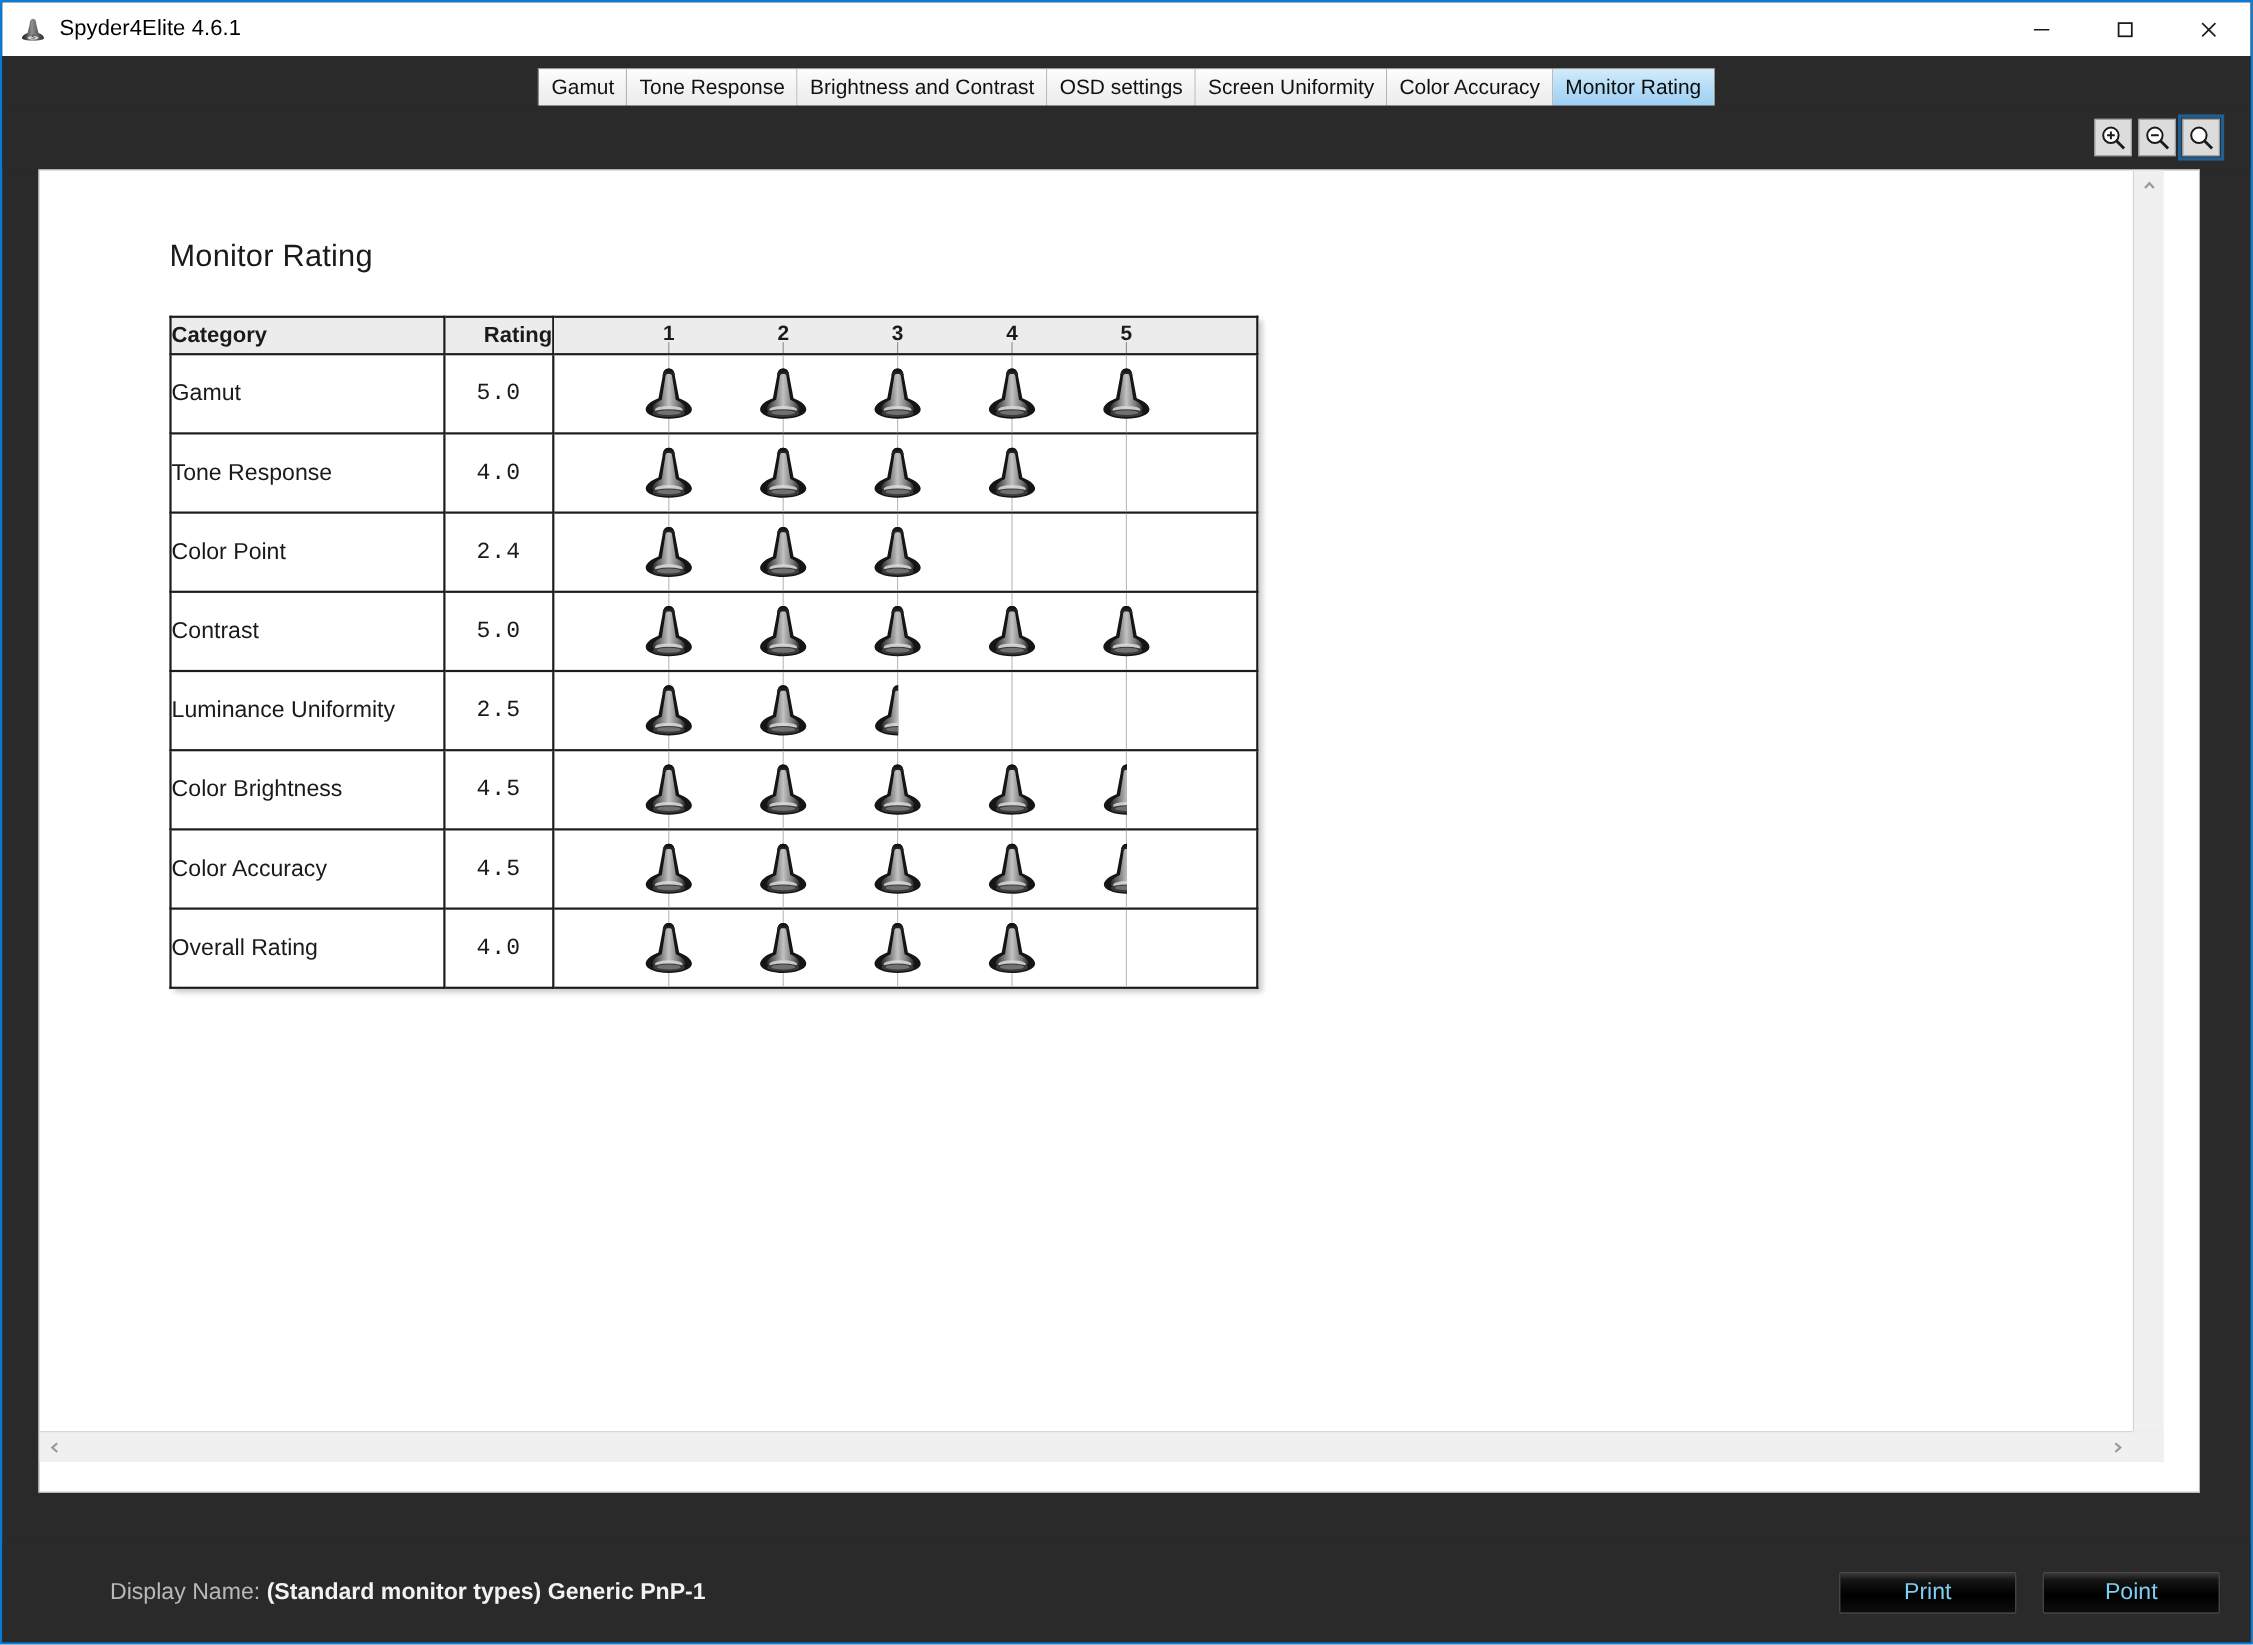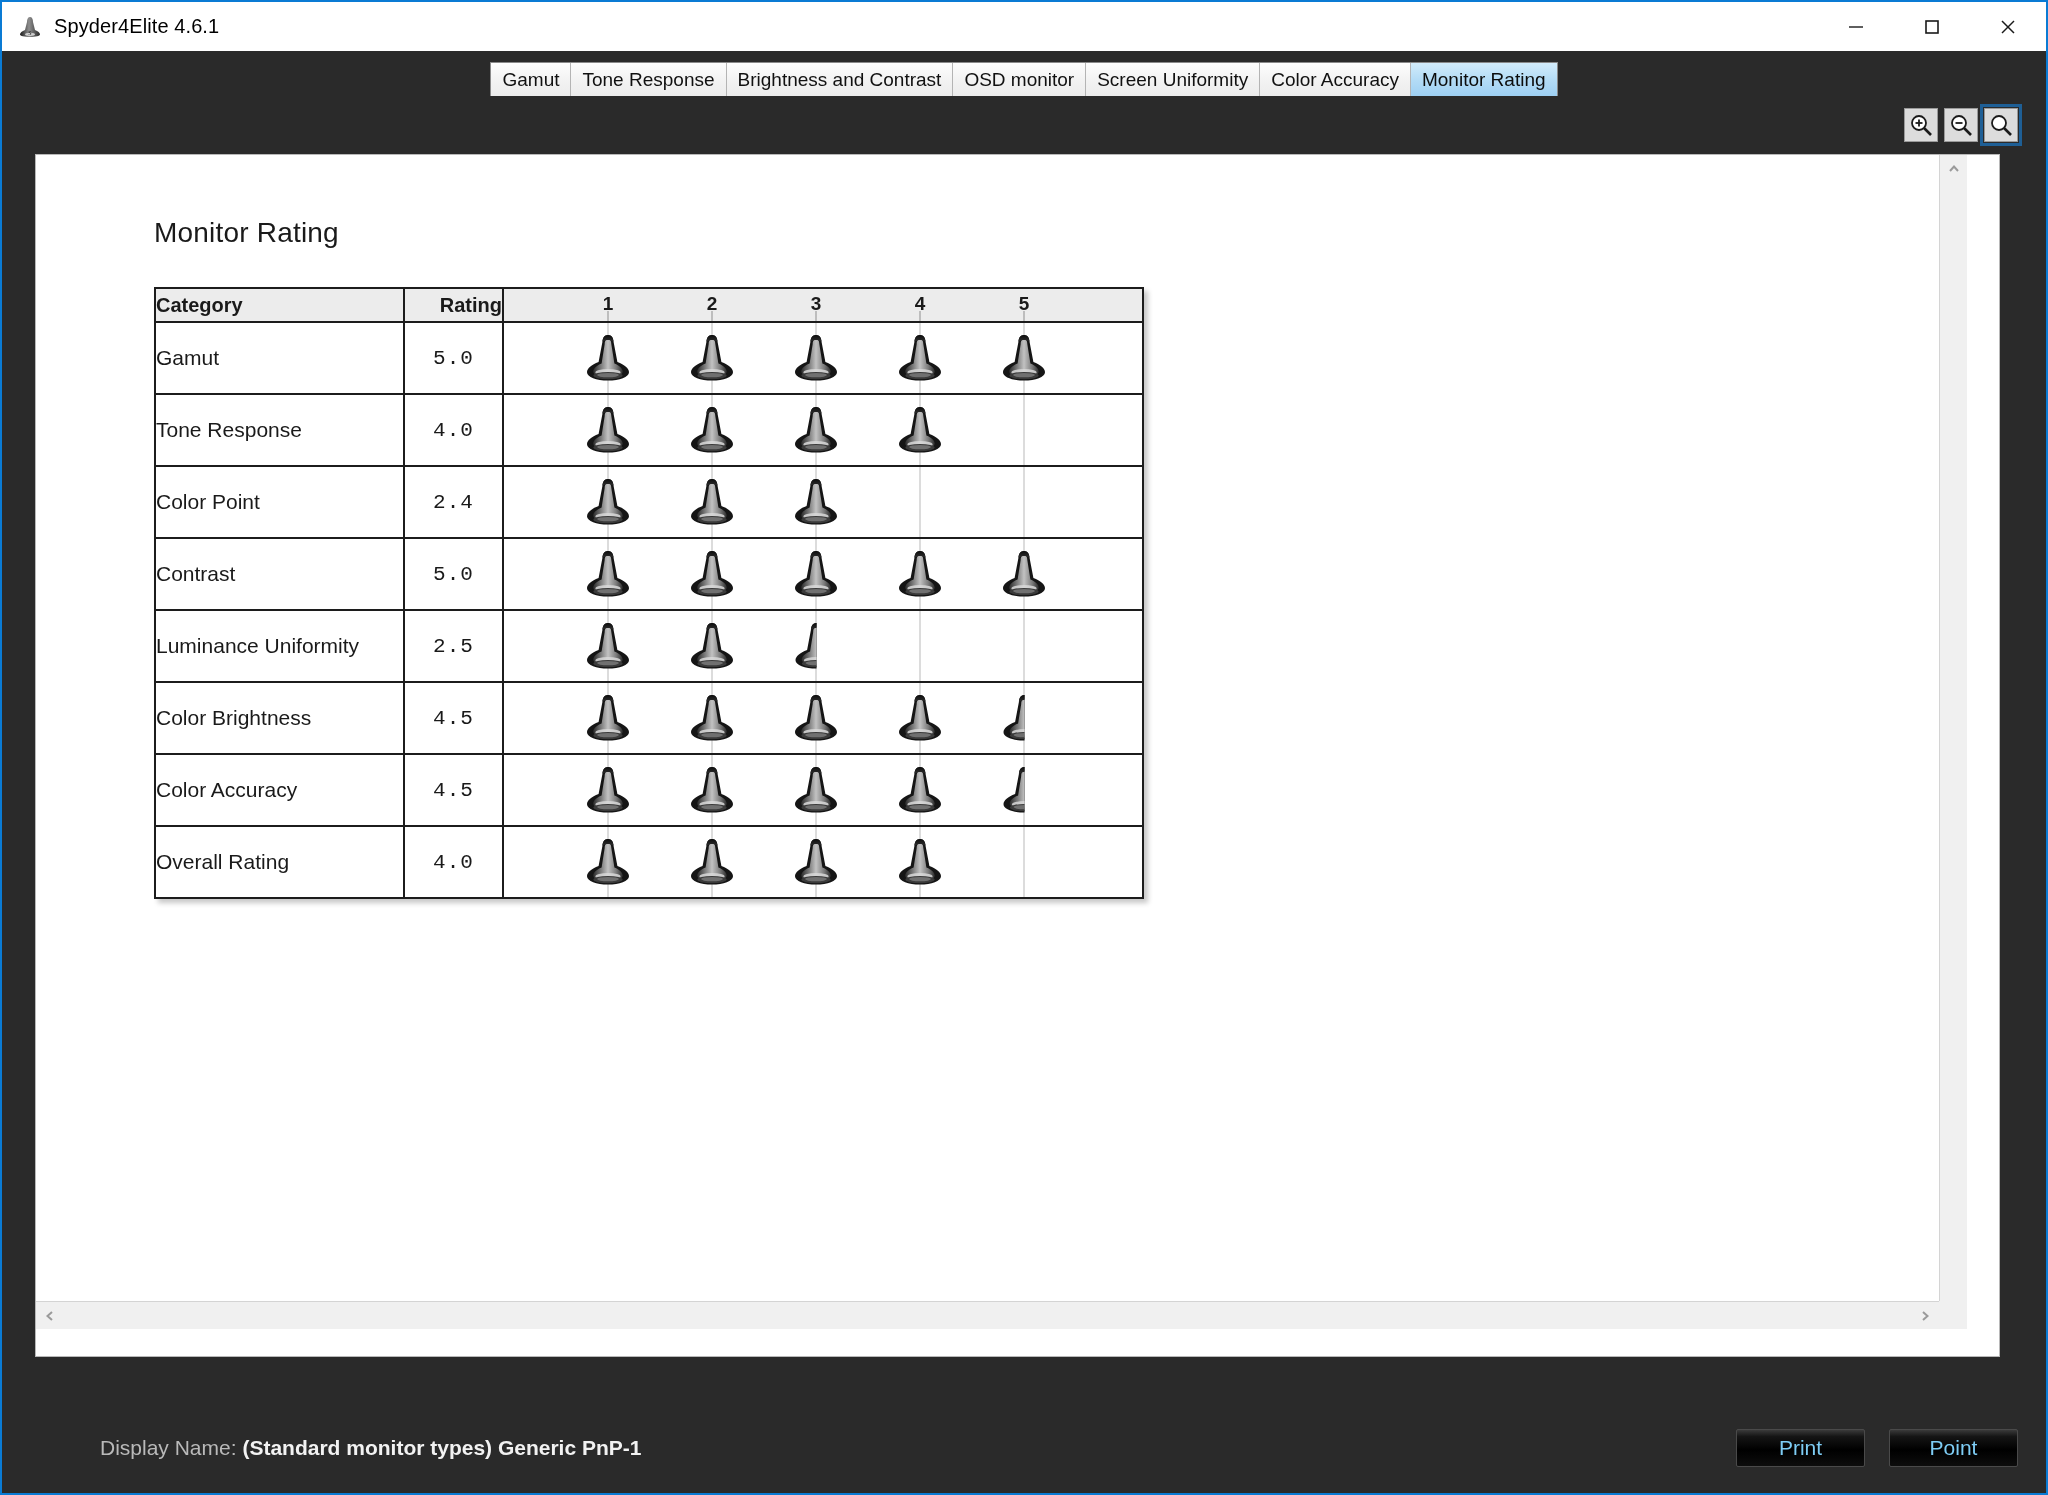--- a/index.html
+++ b/index.html
@@ -323,21 +323,21 @@
     color: #f2f2f2;
     font-weight: bold;
   }
   .footer-btns {
     position: absolute;
     right: 28px;
     display: flex;
     gap: 24px;
   }
   .fbtn {
-    width: 129px;
+    width: 161px;
     height: 38px;
     background: linear-gradient(to bottom, #3a3a3a 0%, #151515 18%, #000000 55%, #0d0d0d 100%);
     border: 1px solid #4a4a4a;
     border-radius: 2px;
     display: flex; align-items: center; justify-content: center;
     font-size: 21px;
     color: #7ecdf5;
   }
 </style>
 </head>
@@ -380,21 +380,21 @@
         </svg>
       </div>
     </div>
   </div>
 
   <div class="tabstrip">
     <div class="tabs">
       <div class="tab">Gamut</div>
       <div class="tab">Tone Response</div>
       <div class="tab">Brightness and Contrast</div>
-      <div class="tab">OSD monitor</div>
+      <div class="tab">OSD settings</div>
       <div class="tab">Screen Uniformity</div>
       <div class="tab">Color Accuracy</div>
       <div class="tab selected">Monitor Rating</div>
     </div>
   </div>
 
   <div class="toolbar">
     <div class="zoom-btn">
       <svg width="24" height="24" viewBox="0 0 24 24">
         <circle cx="10" cy="10" r="7" fill="#ffffff" stroke="#1a1a1a" stroke-width="1.8"></circle>

